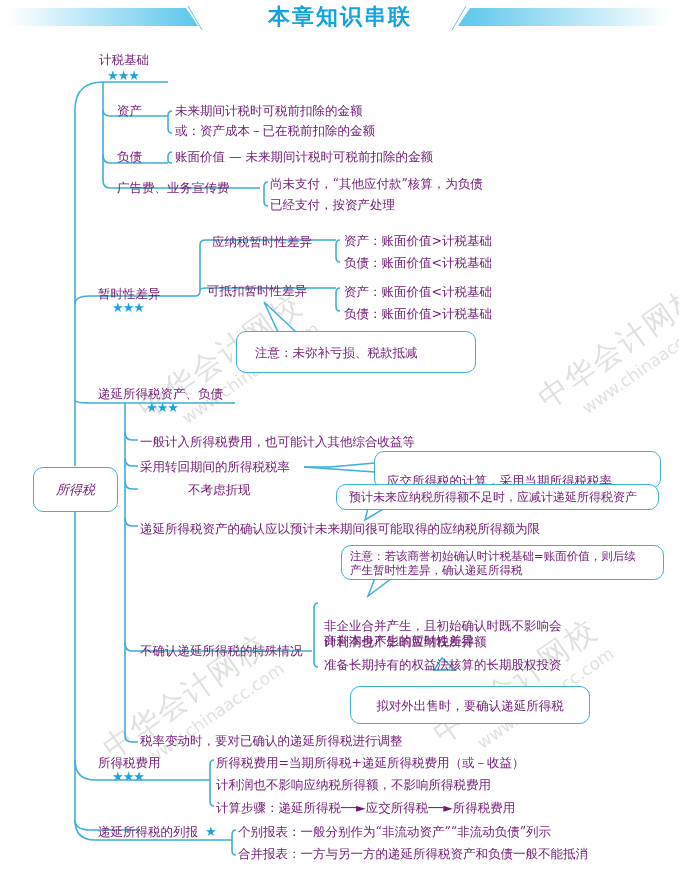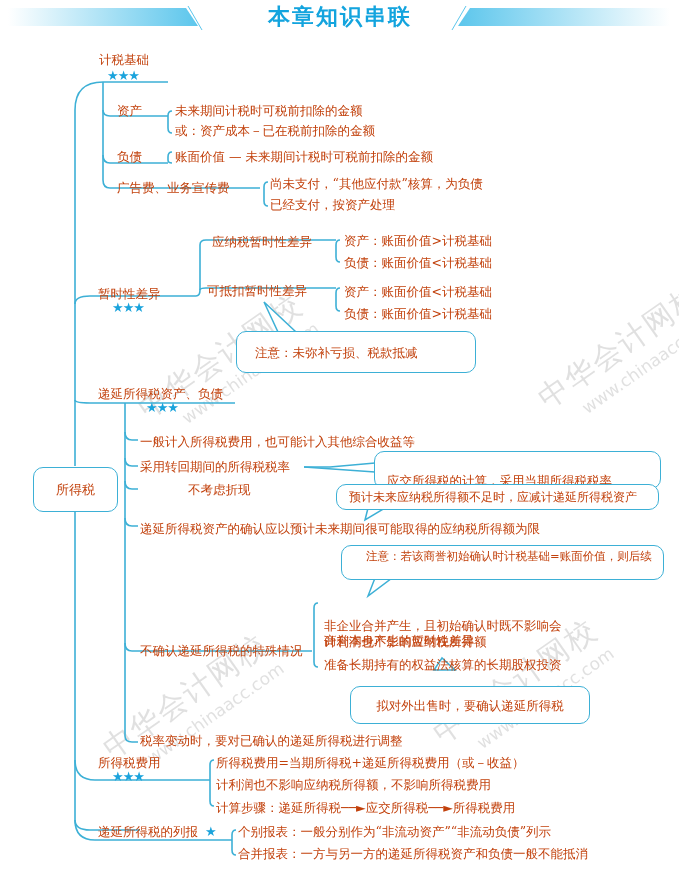--- a/index.html
+++ b/index.html
@@ -1,18 +1,18 @@
 <!DOCTYPE html>
 <html><head>
 <meta charset="utf-8">
 <style>
   html, body { margin: 0; padding: 0; background: #ffffff; }
   body { width: 679px; height: 879px; position: relative; overflow: hidden;
          font-family: "DejaVu Serif", "Liberation Serif", serif; color: #222; }
-  .t { position: absolute; font-size: 12.5px; line-height: 15px; white-space: nowrap; color: #c2410c; }
+  .t { position: absolute; font-size: 12.5px; line-height: 15px; white-space: nowrap; color: #701a75; }
   .stars { position: absolute; color: #1aa3dc; font-size: 13px; letter-spacing: -1px; line-height: 12px;
            font-family: "DejaVu Sans", sans-serif; }
   .box { position: absolute; border: 1.5px solid #3db0d6; border-radius: 10px; background: #fff;
          box-sizing: border-box; }
   .box .t { position: static; display: block; }
   svg.lines { position: absolute; left: 0; top: 0; }
   .wm { position: absolute; color: #c8c8c8; opacity: 0.55; font-family: "DejaVu Sans", sans-serif;
         transform: rotate(-35deg); transform-origin: left top; white-space: nowrap; pointer-events: none; }
   .wm .big { font-size: 30px; letter-spacing: 2px; display: block; }
   .wm .small { font-size: 17px; display: block; margin-left: 30px; }
@@ -92,21 +92,21 @@
 
   <path d="M318,603 Q314,603 314,608 V662 Q314,667 318,667"></path>
 
   <path d="M75,760 Q75,780 95,780 H210"></path>
   <path d="M214,760 Q210,760 210,765 V801 Q210,806 214,806"></path>
 
   <path d="M75,820 Q75,840 95,840 H232"></path>
   <path d="M236,830 Q232,830 232,835 V850 Q232,855 236,855"></path>
 </svg>
 
-<div class="box" style="left:33px; top:467px; width:85px; height:45px; display:flex; align-items:center; justify-content:center;">
+<div class="box" style="left:33px; top:467px; width:85px; height:45px; display:flex; align-items:center; justify-content:center;font-style:italic;">
   <span class="t" style="font-size:13px;">所得税</span>
 </div>
 
 <div class="t" style="left:99px; top:52px;">计税基础</div>
 <div class="stars" style="left:107px; top:70px;">★★★</div>
 <div class="t" style="left:117px; top:103px;">资产</div>
 <div class="t" style="left:175px; top:103px;">未来期间计税时可税前扣除的金额</div>
 <div class="t" style="left:175px; top:123px;">或：资产成本－已在税前扣除的金额</div>
 <div class="t" style="left:117px; top:149px;">负债</div>
 <div class="t" style="left:175px; top:149px;">账面价值 — 未来期间计税时可税前扣除的金额</div>
@@ -143,22 +143,23 @@
 </div>
 
 <svg class="lines" width="679" height="879" fill="#fff" stroke="#3db0d6" stroke-width="1.5">
   <path d="M368,508 L365,520 L385,508 Z"></path>
   <path d="M375,578 L368,596 L392,578 Z"></path>
   <path d="M442,658 L434,670 L455,670 Z"></path>
 </svg>
 <div class="box" style="left:336px; top:484px; width:323px; height:26px; display:flex; align-items:center; padding-left:12px;">
   <span class="t" style="font-size:12px;">预计未来应纳税所得额不足时，应减计递延所得税资产</span>
 </div>
-<div class="box" style="left:341px; top:545px; width:323px; height:35px; padding:3px 24px;">
+<div class="box" style="left:341px; top:545px; width:323px; height:35px; padding:3px 8px;">
   <span class="t" style="font-size:11.5px; line-height:14px;">注意：若该商誉初始确认时计税基础=账面价值，则后续</span>
+  <span class="t" style="font-size:11.5px; line-height:14px;">产生暂时性差异，确认递延所得税</span>
 </div>
 
 <div class="t" style="left:324px; top:598px;margin-top:35px;">商誉本身产生的暂时性差异</div>
 <div class="t" style="left:324px; top:618px;">非企业合并产生，且初始确认时既不影响会</div>
 <div class="t" style="left:324px; top:634px;">计利润也不影响应纳税所得额</div>
 <div class="t" style="left:324px; top:657px;">准备长期持有的权益法核算的长期股权投资</div>
 
 <div class="box" style="left:350px; top:686px; width:240px; height:38px; display:flex; align-items:center; justify-content:center;">
   <span class="t">拟对外出售时，要确认递延所得税</span>
 </div>

